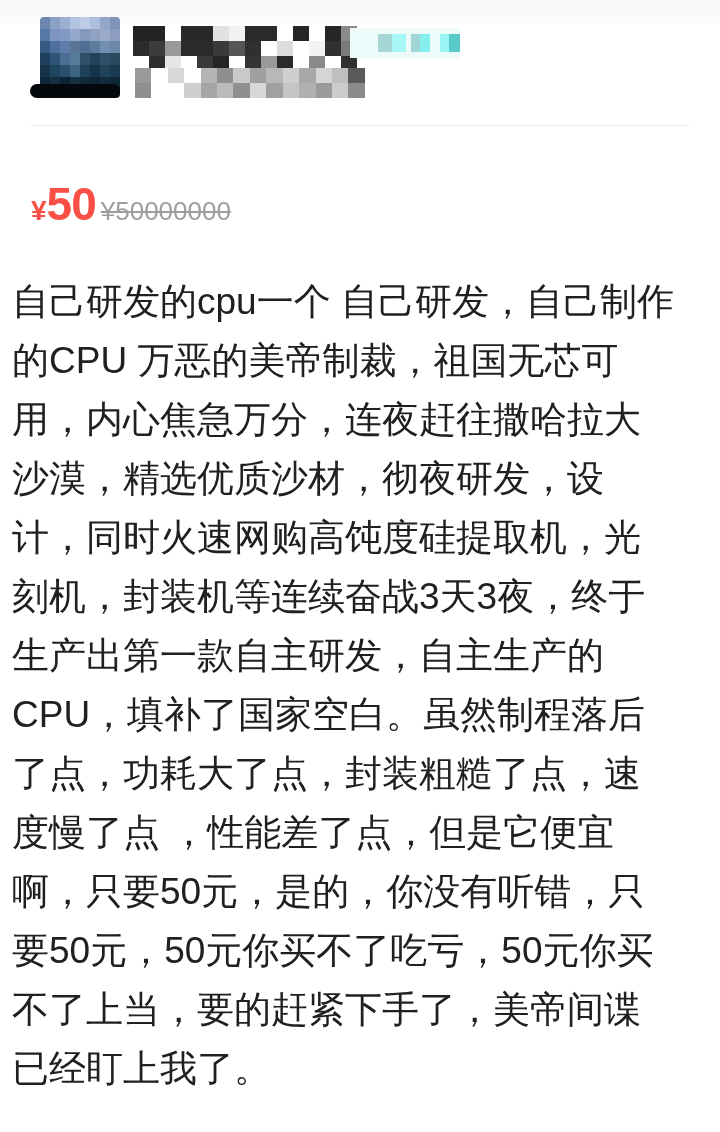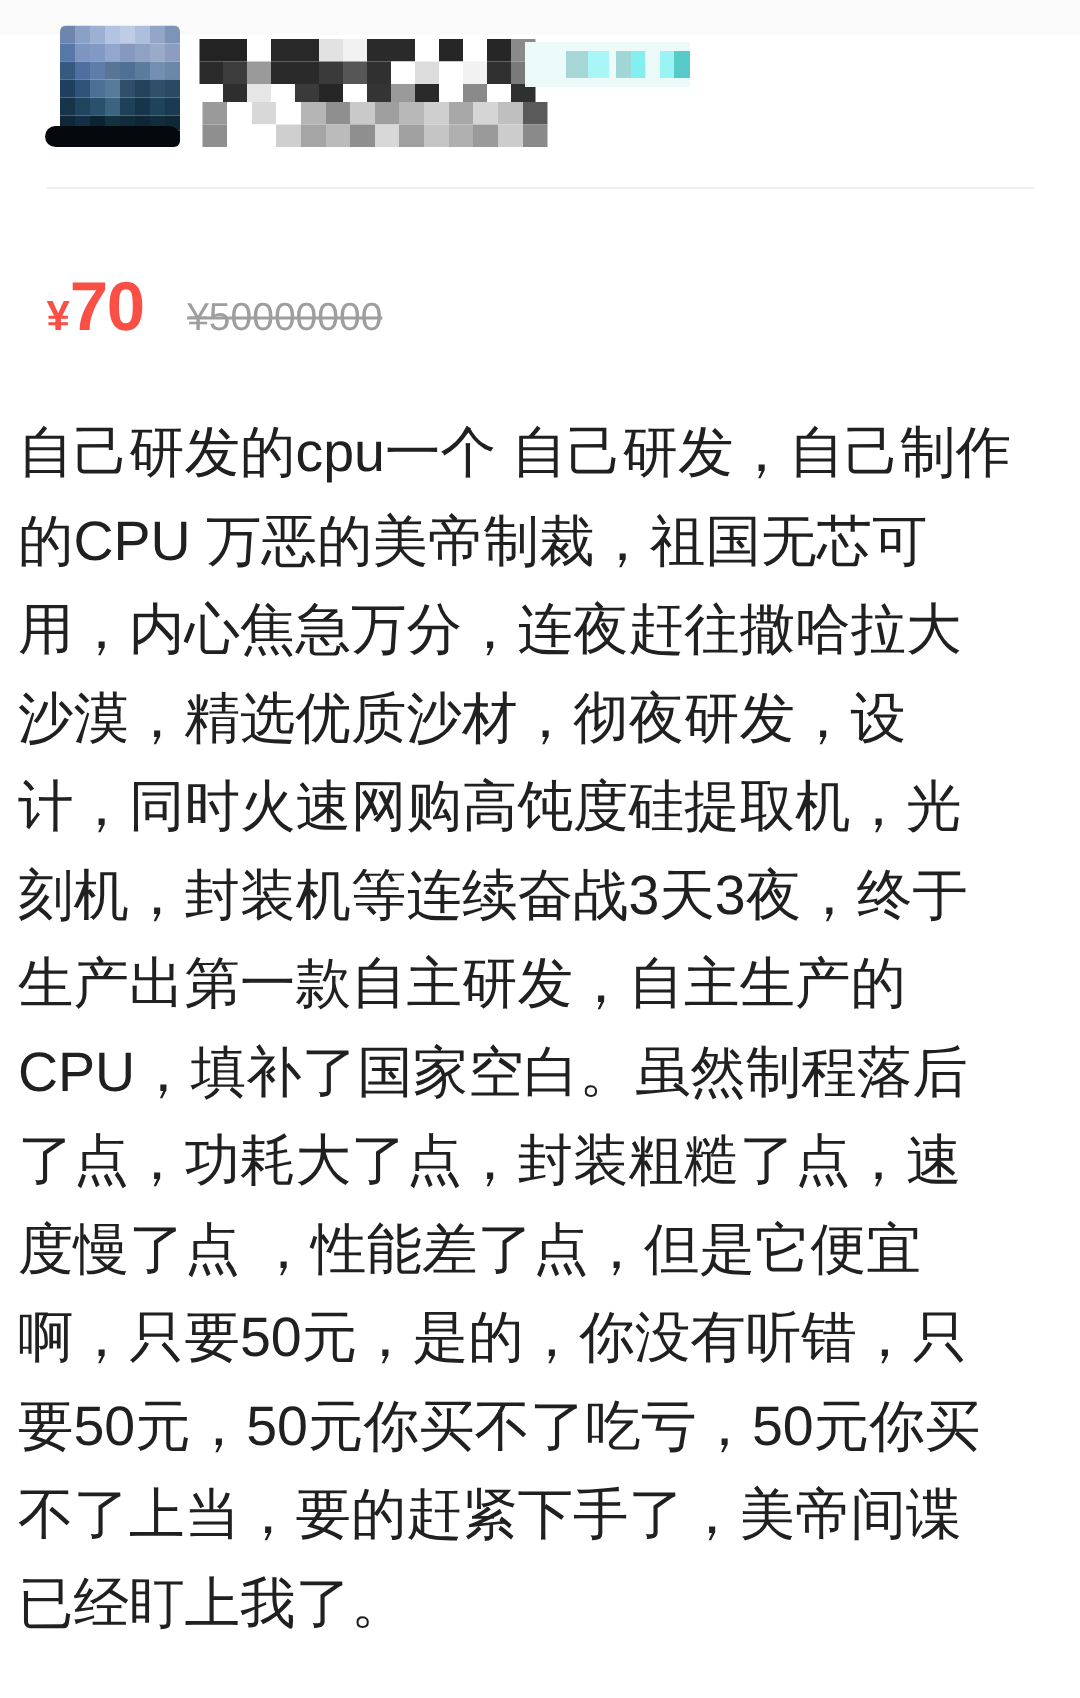--- a/index.html
+++ b/index.html
@@ -53,21 +53,21 @@
     background:#ececec;
   }
   
   .price-row {
     position:absolute; left:31px; top:180px;
     display:flex; align-items:baseline; white-space:nowrap;
   }
   .yen { color:#fa4f45; font-size:28px; font-weight:700; }
   .amount { color:#fa4f45; font-size:46px; font-weight:700; letter-spacing:-1px; line-height:48px; }
   .orig {
-    margin-left:29px; color:#9e9e9e; font-size:26px; font-weight:400;
+    margin-left:5px; color:#9e9e9e; font-size:26px; font-weight:400;
     text-decoration:line-through;
   }
   
   .desc {
     position:absolute; left:12px; top:272px; width:662px;
     font-size:37px; line-height:59px; color:#202020;
     word-break:break-word; text-align:left;
   }
 </style>
 </head>
@@ -100,19 +100,19 @@
 
   <div class="subtitle-mosaic">
     <div class="sm-r0"></div>
     <div class="sm-r1"></div>
   </div>
 
   <div class="divider"></div>
 
   <div class="price-row">
     <span class="yen">¥</span>
-      <span class="amount">70</span>
+      <span class="amount">50</span>
     <span class="orig">¥50000000</span>
   </div>
 
   <p class="desc">自己研发的cpu一个 自己研发，自己制作的CPU 万恶的美帝制裁，祖国无芯可用，内心焦急万分，连夜赶往撒哈拉大沙漠，精选优质沙材，彻夜研发，设计，同时火速网购高饨度硅提取机，光刻机，封装机等连续奋战3天3夜，终于生产出第一款自主研发，自主生产的CPU，填补了国家空白。虽然制程落后了点，功耗大了点，封装粗糙了点，速度慢了点 ，性能差了点，但是它便宜啊，只要50元，是的，你没有听错，只要50元，50元你买不了吃亏，50元你买不了上当，要的赶紧下手了，美帝间谍已经盯上我了。</p>
 
 </div>
 
 </body></html>

